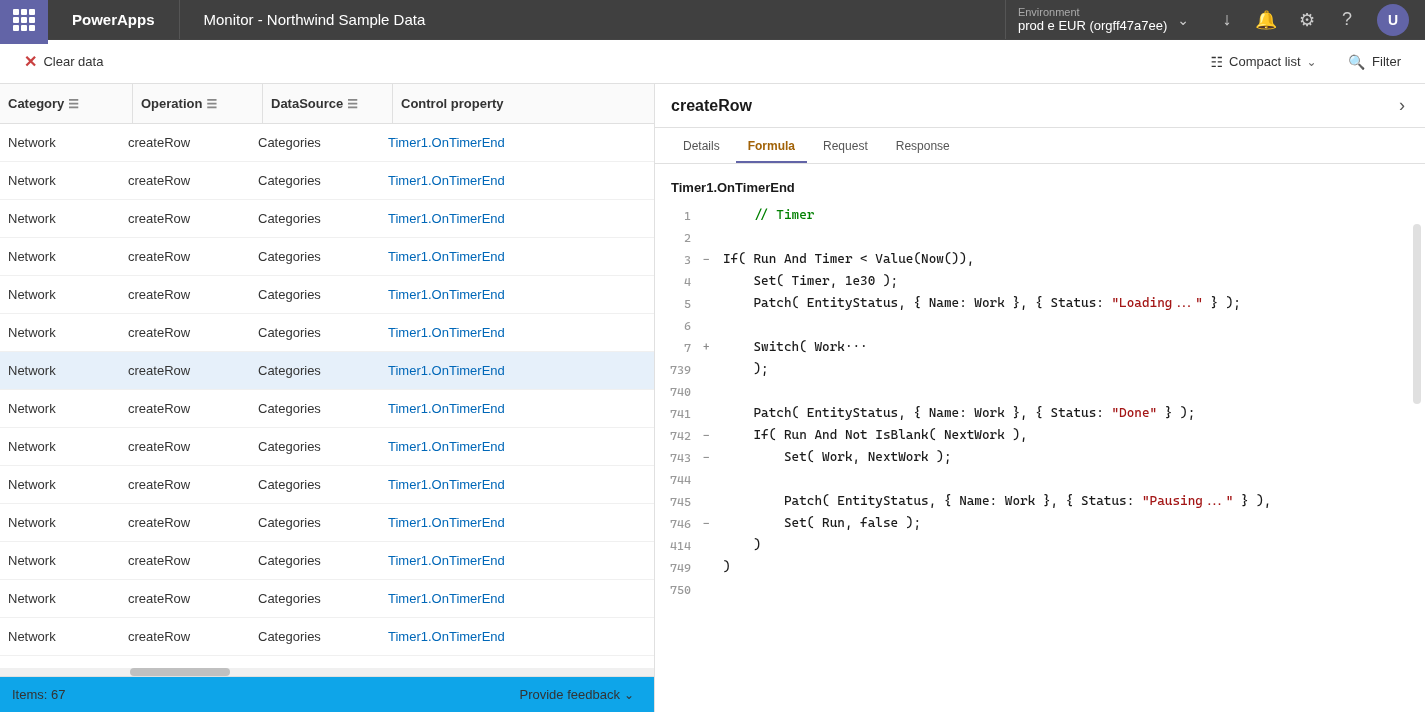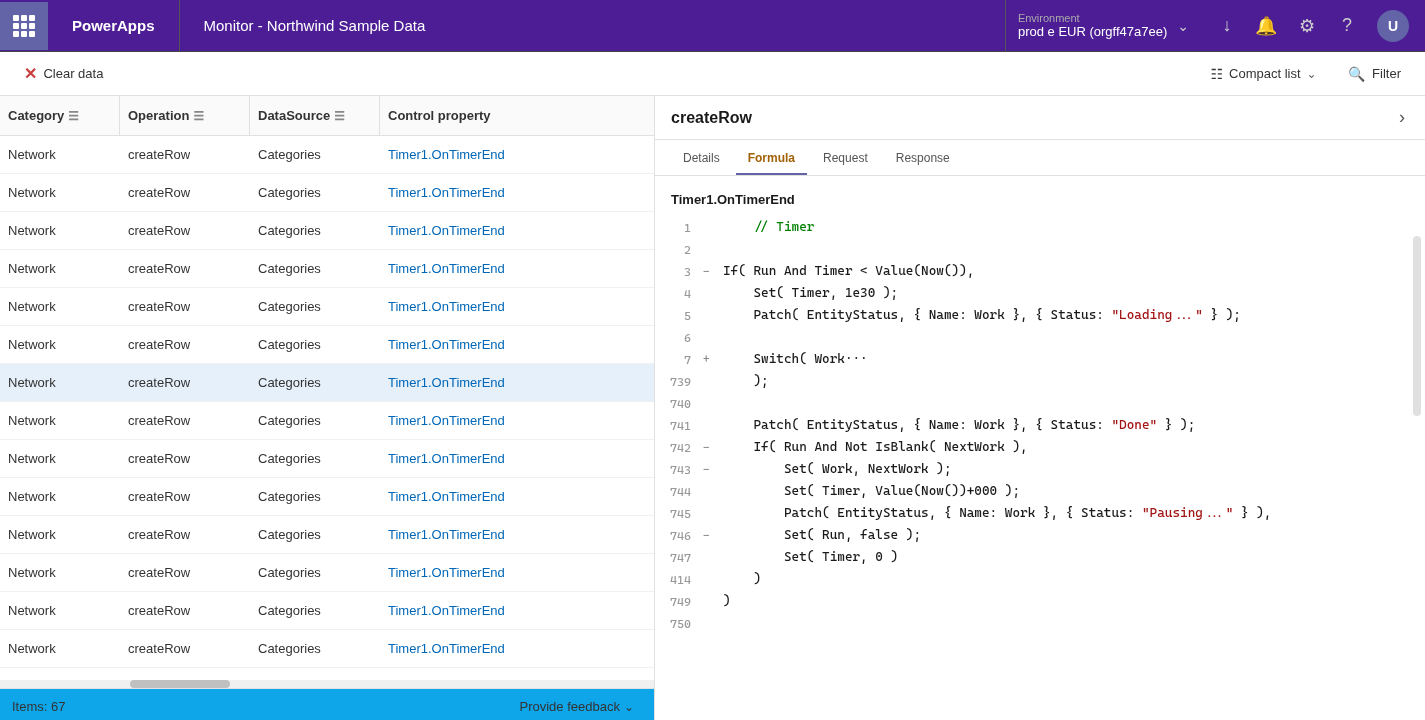--- a/index.html
+++ b/index.html
@@ -2,22 +2,22 @@
 <html><head>
   <meta charset="utf-8">
   <style>
     * { box-sizing: border-box; margin: 0; padding: 0; }
     body { font-family: 'Segoe UI', sans-serif; font-size: 13px; background: #fff; overflow: hidden; width: 1425px; height: 720px; }
 
     
     .topbar {
       display: flex;
       align-items: center;
-      height: 52px;
-      background: #4c1d95;
+      height: 40px;
+      background: #404040;
       color: #fff;
       padding: 0 0 0 0;
       border-bottom: 1px solid #444;
     }
     .topbar-waffle {
       width: 48px;
       height: 48px;
       background: #6264a7;
       display: flex; align-items: center; justify-content: center;
       flex-shrink: 0;
@@ -157,21 +157,21 @@
     }
     .col-header {
       display: flex; align-items: center; gap: 4px;
       padding: 0 8px;
       font-size: 13px;
       font-weight: 600;
       color: #333;
       height: 100%;
       border-right: 1px solid #e0e0e0;
     }
-    .col-header.category { width: 120px; }
+    .col-header.category { width: 133px; }
     .col-header.operation { width: 130px; }
     .col-header.datasource { width: 130px; }
     .col-header.control-property { flex: 1; border-right: none; }
 
     .col-menu-icon {
       color: #888;
       font-size: 12px;
       cursor: pointer;
     }
 
@@ -591,38 +591,32 @@
     <span class="line-code">    If( Run And Not IsBlank( NextWork ),</span>
   </div>
           <div class="code-line">
     <span class="line-num">743</span>
     <span class="line-expand">−</span>
     <span class="line-code">        Set( Work, NextWork );</span>
   </div>
           <div class="code-line">
     <span class="line-num">744</span>
     <span class="line-expand"></span>
-    <span class="line-code">        Set( Timer, Value(Now())+000 );</span>
   </div>
           <div class="code-line">
     <span class="line-num">745</span>
     <span class="line-expand"></span>
     <span class="line-code">        Patch( EntityStatus, { Name: Work }, { Status: <span style="color:#a31515">"Pausing..."</span> } ),</span>
   </div>
           <div class="code-line">
     <span class="line-num">746</span>
     <span class="line-expand">−</span>
     <span class="line-code">        Set( Run, false );</span>
   </div>
           <div class="code-line">
-    <span class="line-num">747</span>
-    <span class="line-expand"></span>
-    <span class="line-code">        Set( Timer, 0 )</span>
-  </div>
-          <div class="code-line">
     <span class="line-num">414</span>
     <span class="line-expand"></span>
     <span class="line-code">    )</span>
   </div>
           <div class="code-line">
     <span class="line-num">749</span>
     <span class="line-expand"></span>
     <span class="line-code">)</span>
   </div>
           <div class="code-line">

